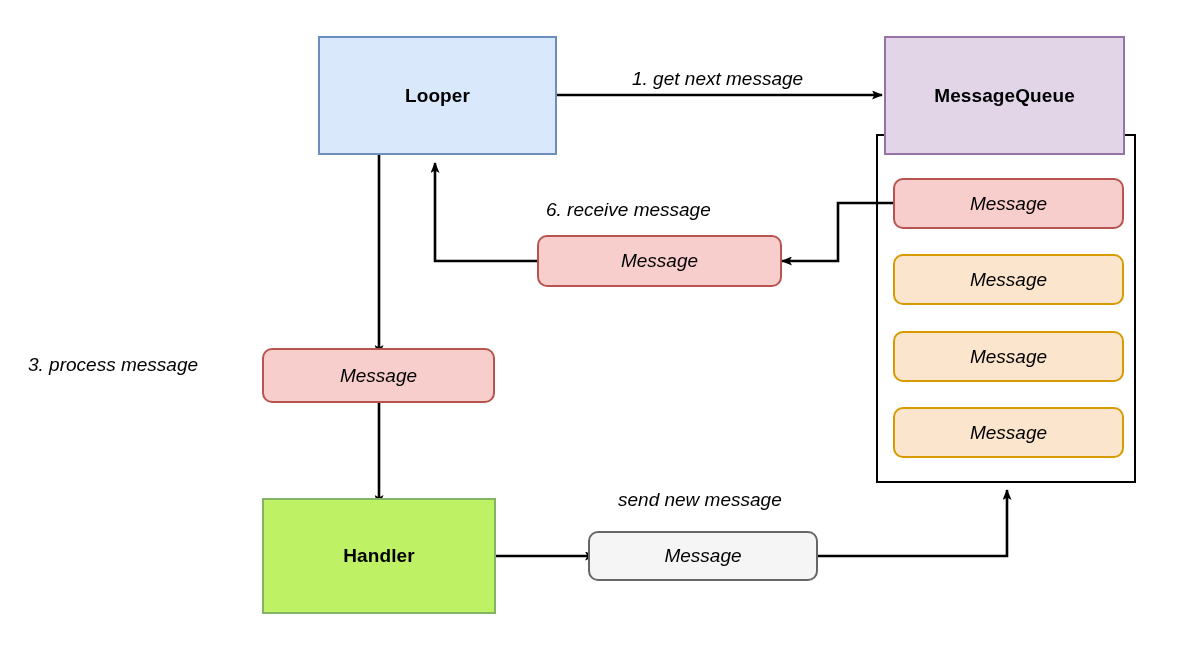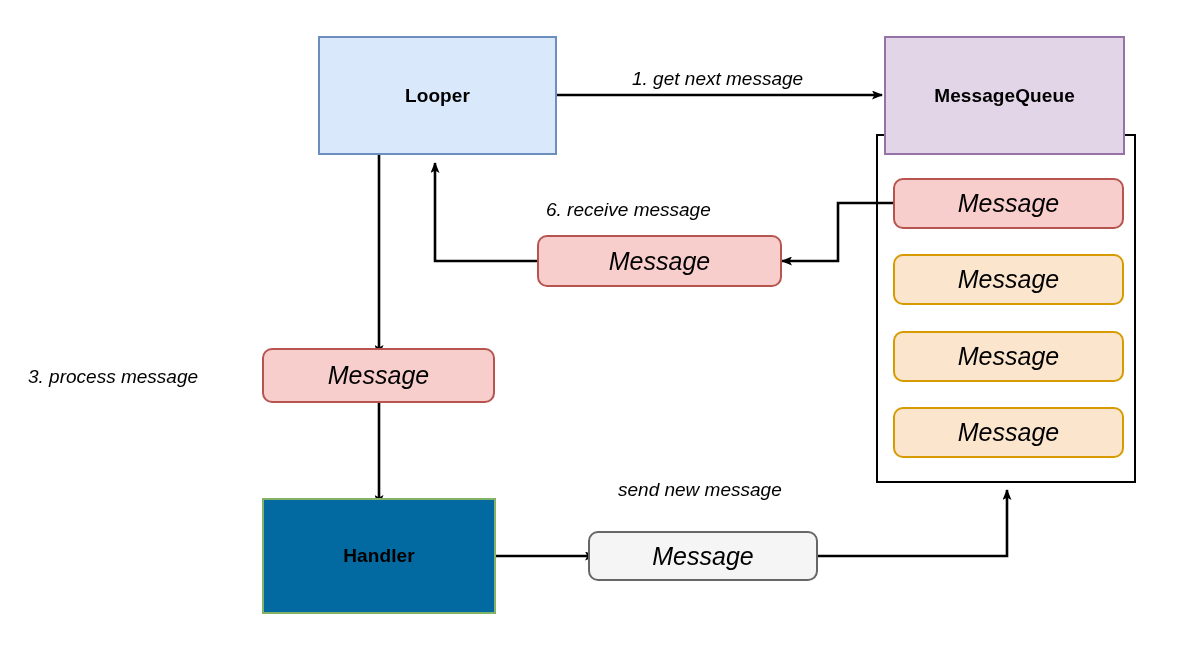--- a/index.html
+++ b/index.html
@@ -52,33 +52,33 @@
   }
   .node-looper {
     background: #dae8fc;
     border-color: #6c8ebf;
   }
   .node-messagequeue {
     background: #e1d5e7;
     border-color: #9673a6;
   }
   .node-handler {
-    background: #0369a1;
+    background: #bef264;
     border-color: #82b366;
   }
   
   .msg {
     border-style: solid;
     border-width: 2px;
     border-radius: 10px;
   }
   .msg .node-label {
     font-style: italic;
     font-weight: normal;
-    font-size: 25px;
+    font-size: 19px;
   }
   .msg-red {
     background: #f8cecc;
     border-color: #b85450;
   }
   .msg-orange {
     background: #fce5cd;
     border-color: #d79b00;
   }
   .msg-gray {
@@ -179,17 +179,17 @@
   </div>
 
   <div class="node msg msg-gray" style="left:588px; top:531px; width:230px; height:50px;">
     <span class="node-label">Message</span>
   </div>
 
   <div class="edge-label" style="left:632px; top:69px;">1. get next message</div>
 
   <div class="edge-label" style="left:546px; top:200px;">6. receive message</div>
 
-  <div class="edge-label" style="left:28px; top:367px;">3. process message</div>
+  <div class="edge-label" style="left:28px; top:355px;">3. process message</div>
 
-  <div class="edge-label" style="left:618px; top:480px;">send new message</div>
+  <div class="edge-label" style="left:618px; top:490px;">send new message</div>
 
 </div>
 
 </body></html>

